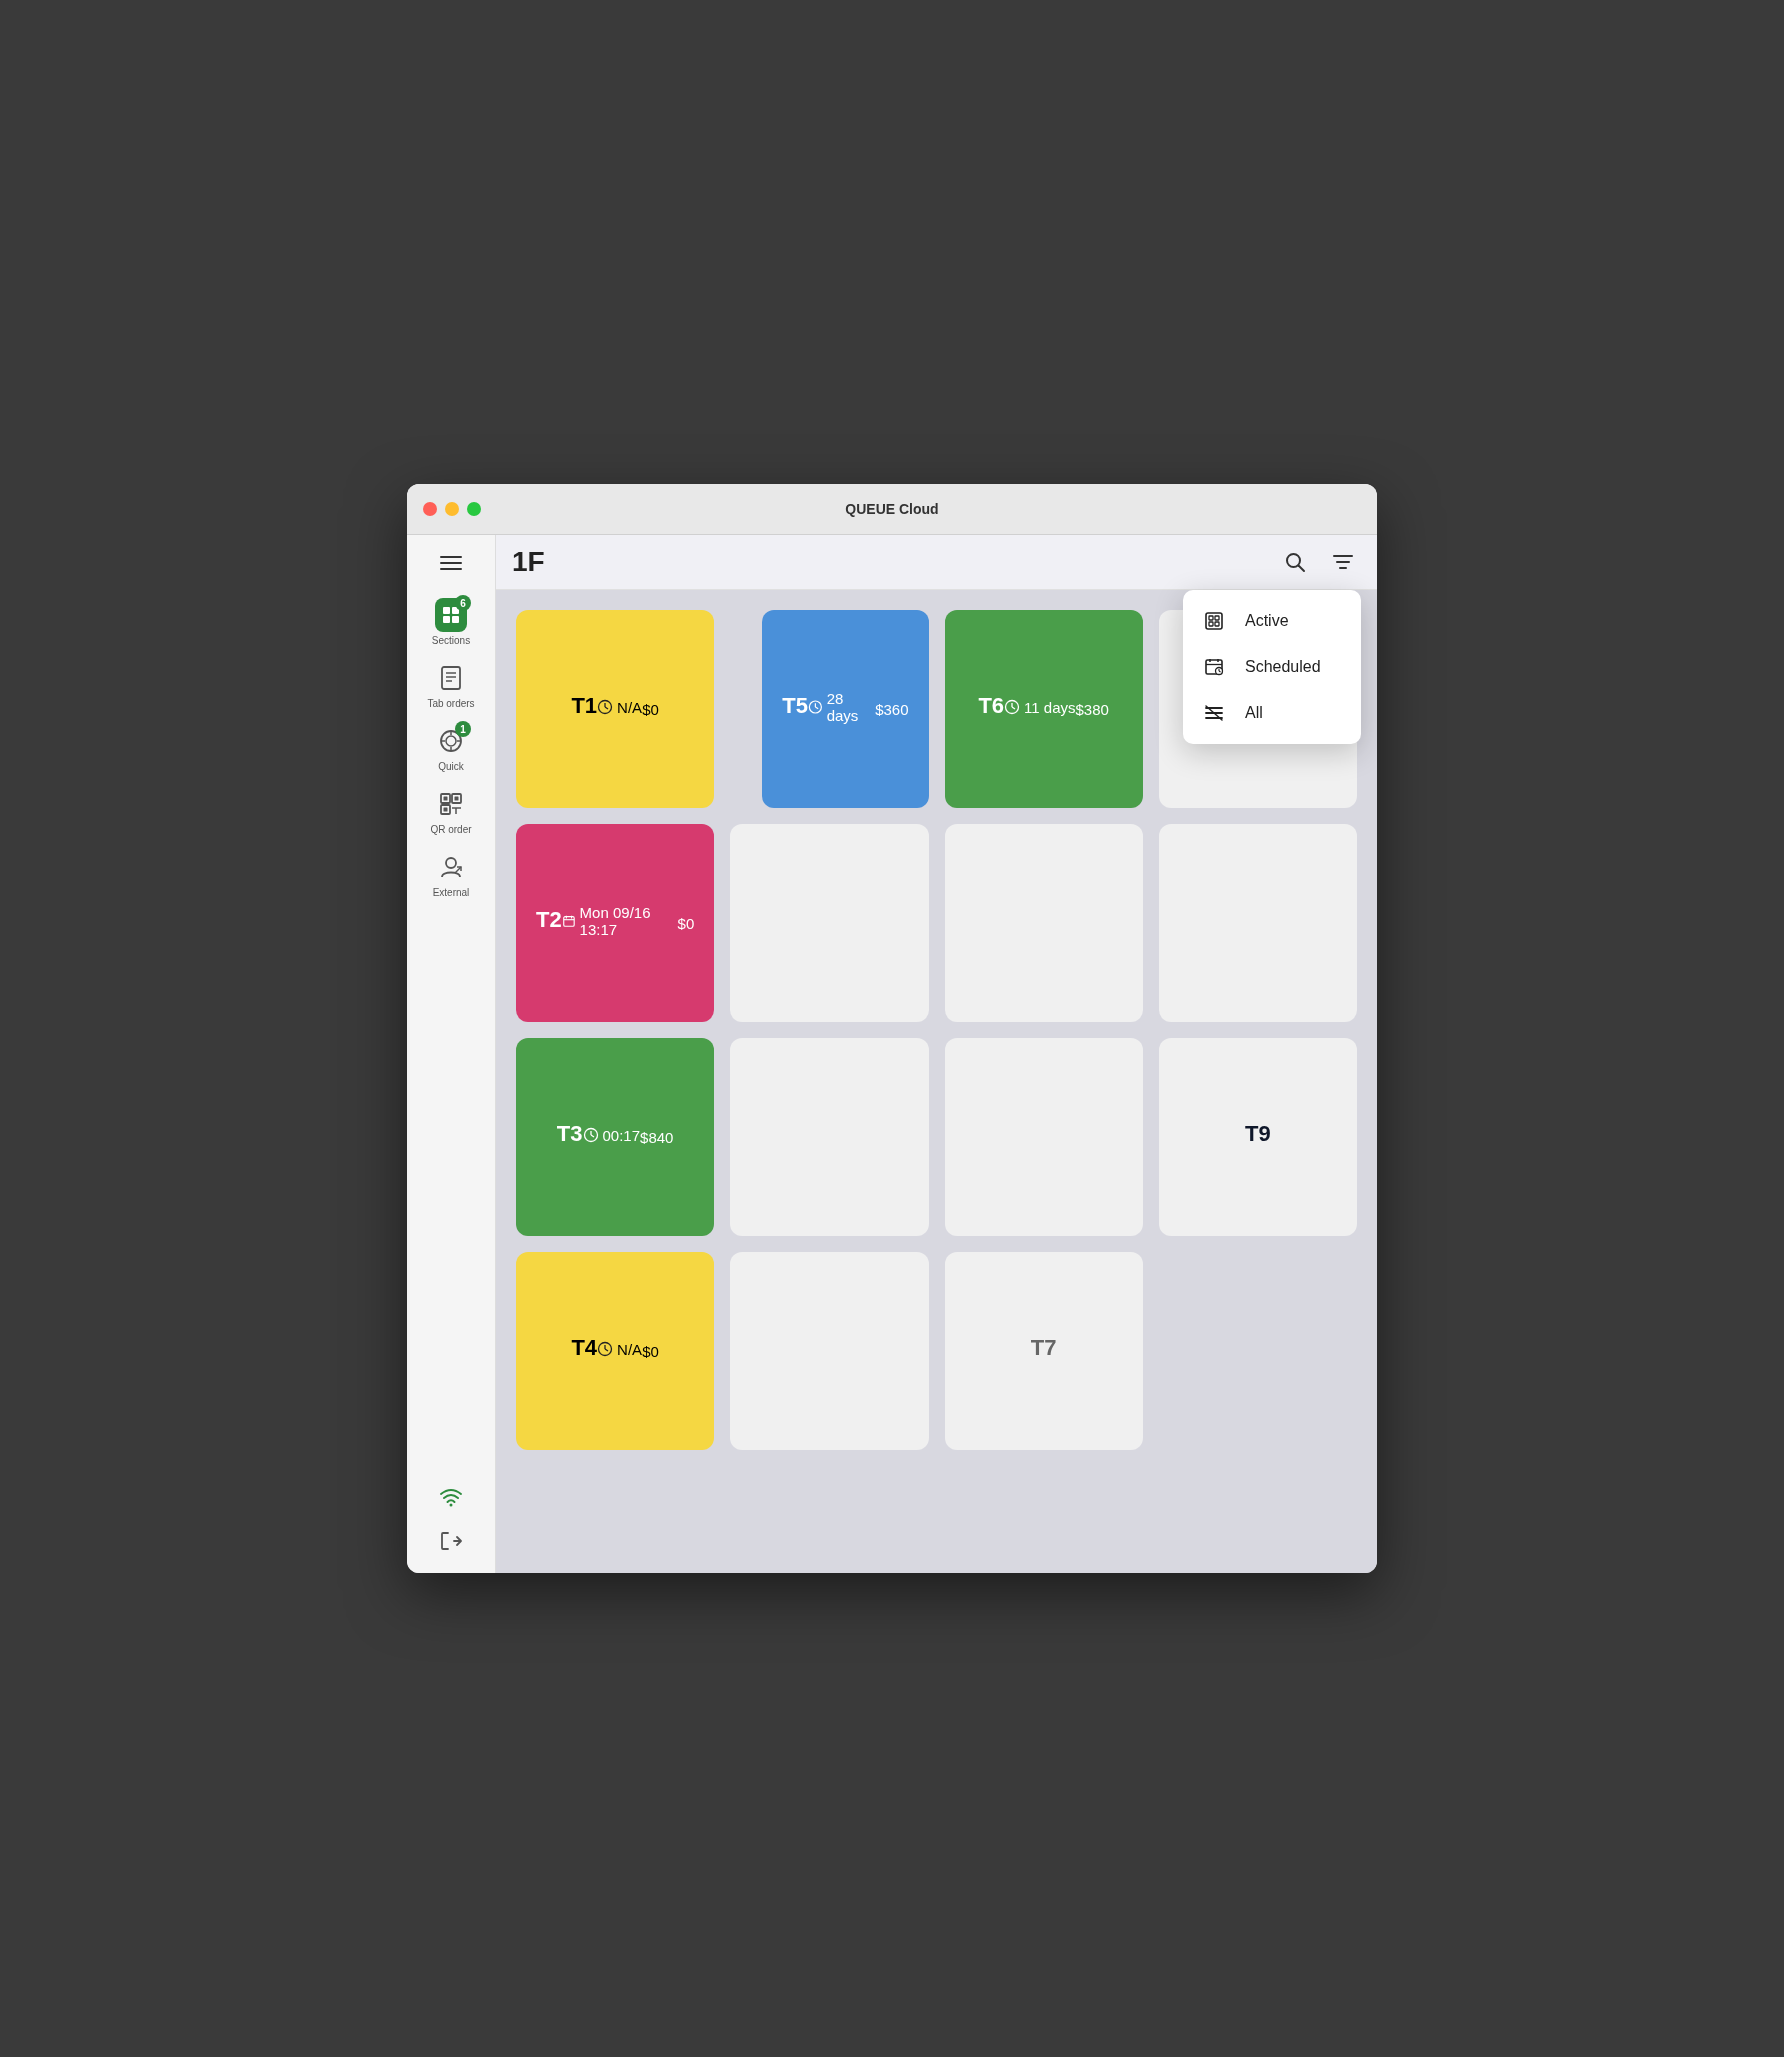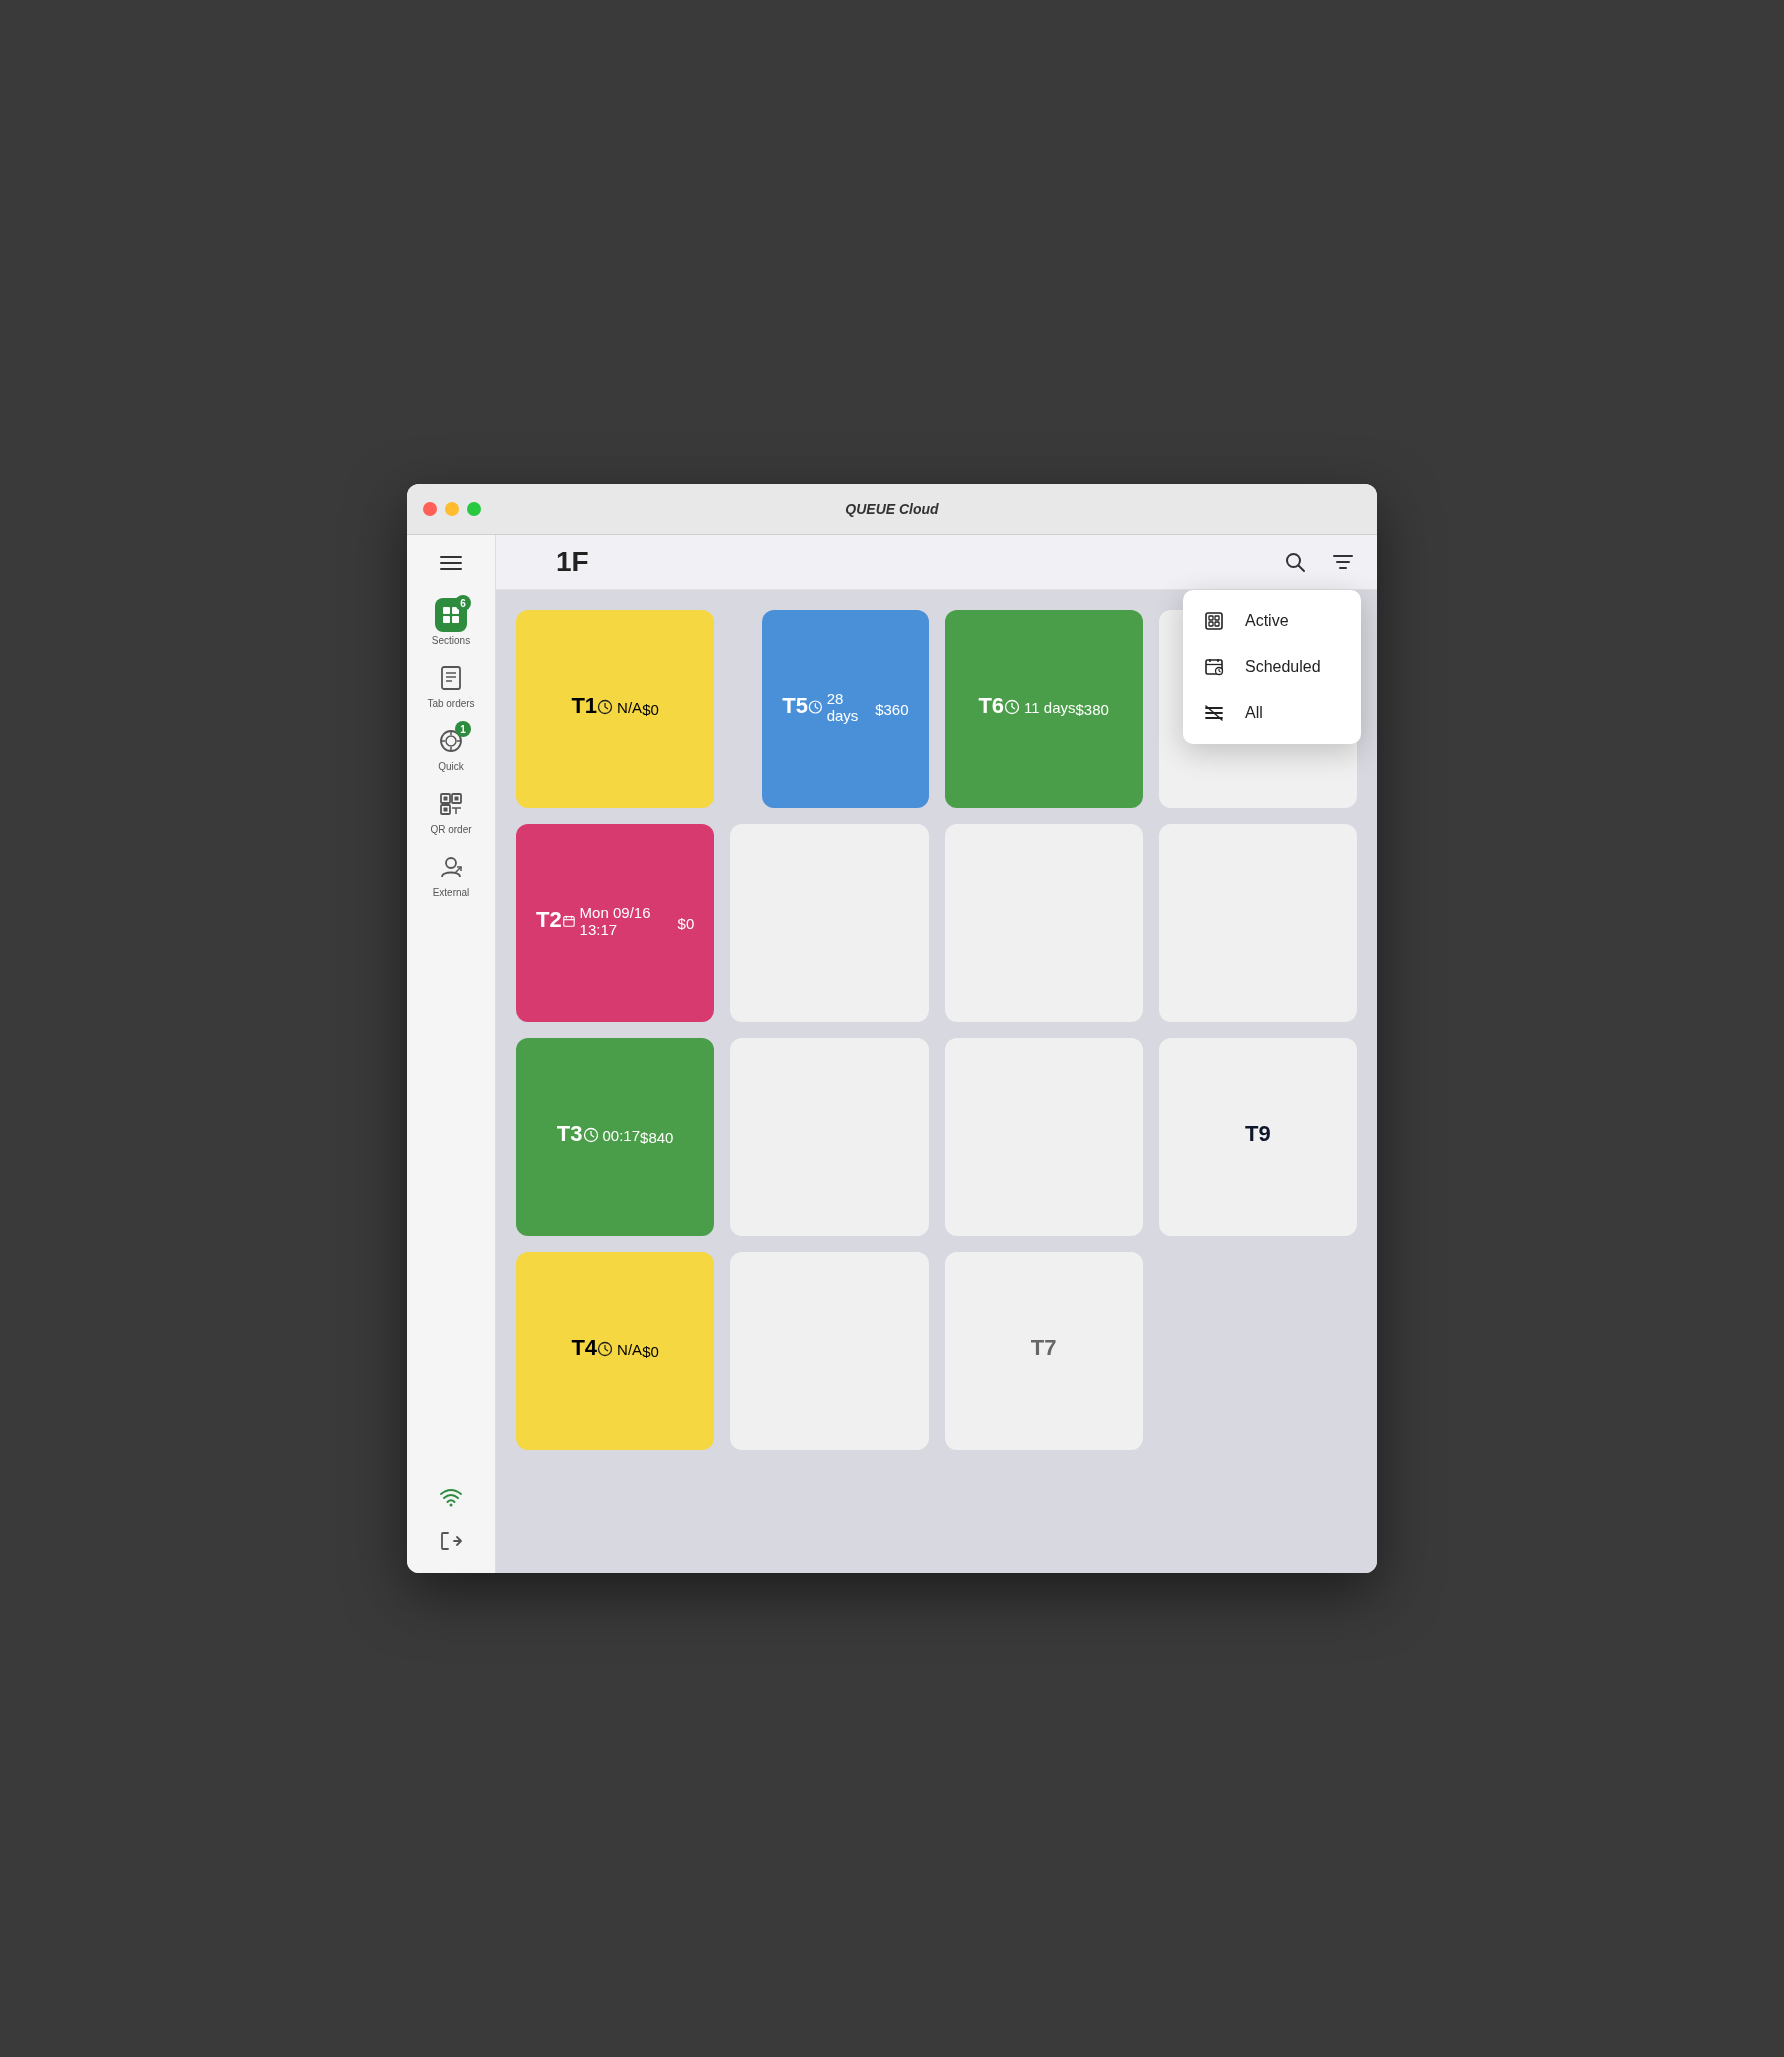--- a/index.html
+++ b/index.html
@@ -42,21 +42,20 @@
       height: 14px;
       border-radius: 50%;
     }
     .tl-red { background: #ff5f57; }
     .tl-yellow { background: #febc2e; }
     .tl-green { background: #28c840; }
     .window-title {
       font-size: 14px;
       font-weight: 600;
       color: #333;
-      font-style: italic;
     }
     .app-body {
       display: flex;
       flex: 1;
       overflow: hidden;
     }
     .sidebar {
       width: 89px;
       background: #f5f5f5;
       border-right: 1px solid #ddd;
@@ -152,21 +151,20 @@
       align-items: center;
       padding: 0 16px;
       border-bottom: 1px solid #e0e0e0;
       flex-shrink: 0;
     }
     .floor-title {
       font-size: 28px;
       font-weight: 700;
       color: #222;
       flex: 1;
-      margin-left: 44px;
     }
     .top-bar-actions {
       display: flex;
       gap: 12px;
     }
     .icon-btn {
       width: 36px;
       height: 36px;
       display: flex;
       align-items: center;

